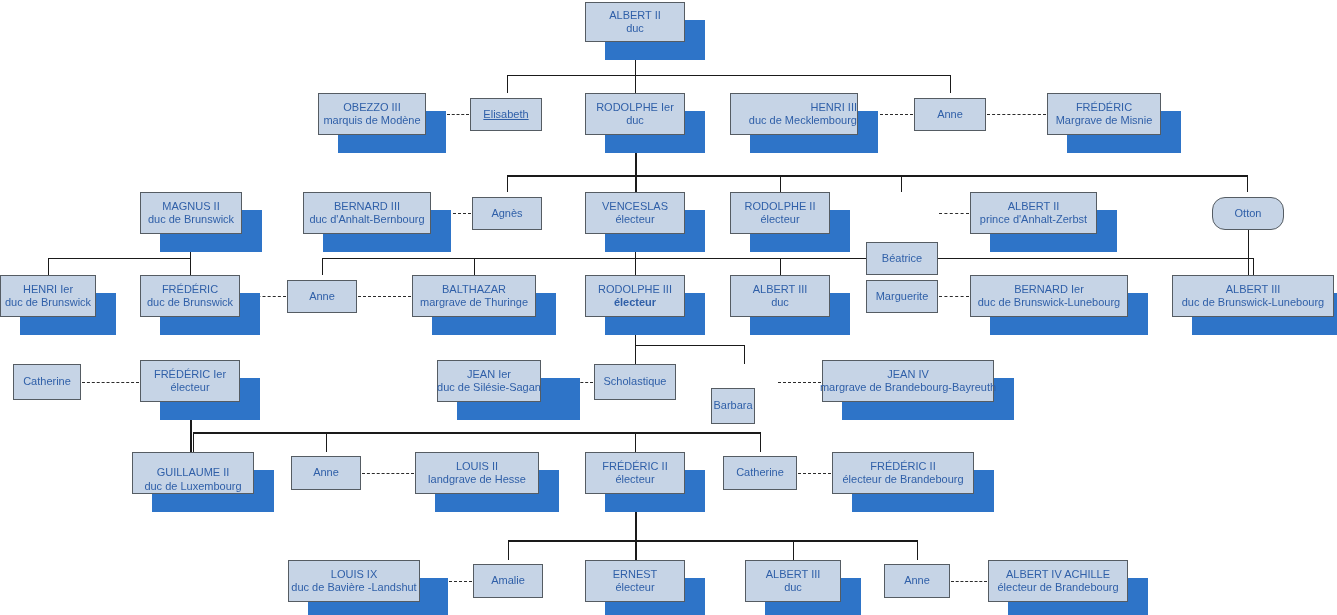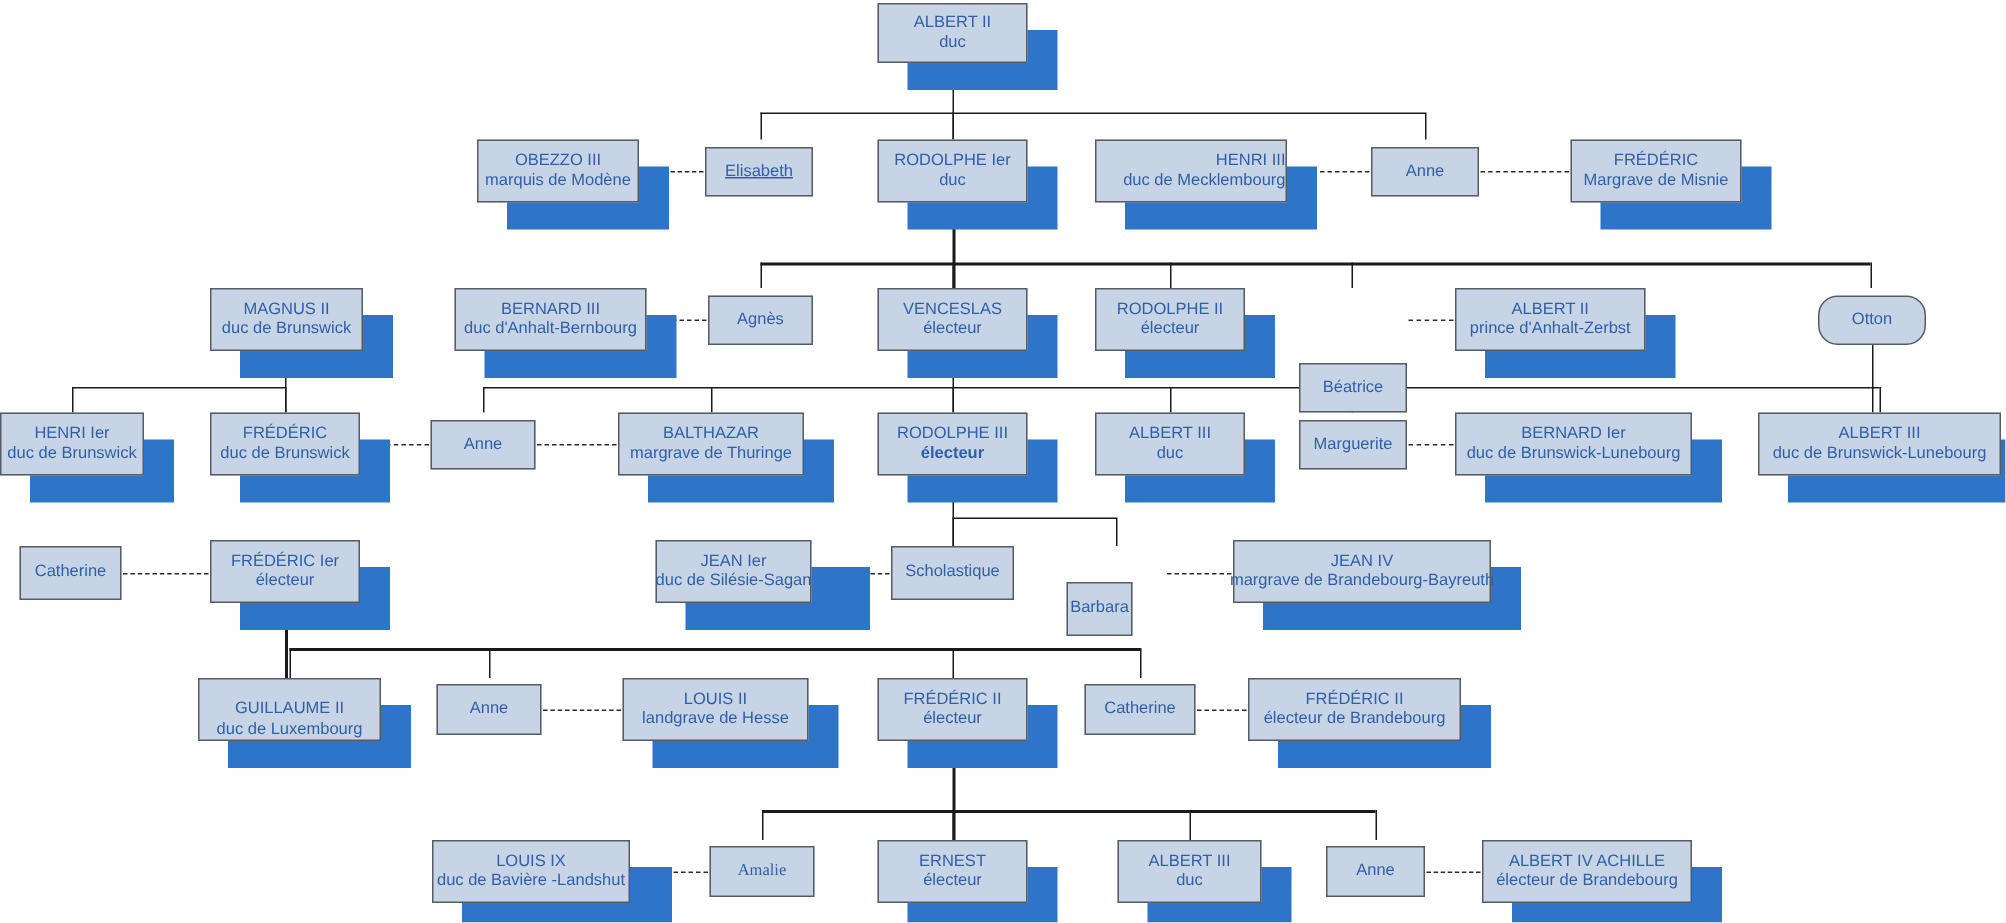--- a/index.html
+++ b/index.html
@@ -278,21 +278,21 @@
         <span class="nm">Catherine</span>
       </div>
       <div class="node" style="left: 832px; top: 452px; width: 142px; height: 42px;">
         <span class="nm">FRÉDÉRIC II</span>
         <span class="ti">électeur de Brandebourg</span>
       </div>
       <div class="node" style="left: 288px; top: 560px; width: 132px; height: 42px;">
         <span class="nm">LOUIS IX</span>
         <span class="ti">duc de Bavière -Landshut</span>
       </div>
-      <div class="node" style="left: 473px; top: 564px; width: 70px; height: 34px; font-family: Liberation Serif, serif;">
+      <div class="node" style="left: 473px; top: 564px; width: 70px; height: 34px;">
         <span class="nm">Amalie</span>
       </div>
       <div class="node" style="left: 585px; top: 560px; width: 100px; height: 42px;">
         <span class="nm">ERNEST</span>
         <span class="ti">électeur</span>
       </div>
       <div class="node" style="left: 745px; top: 560px; width: 96px; height: 42px;">
         <span class="nm">ALBERT III</span>
         <span class="ti">duc</span>
       </div>

